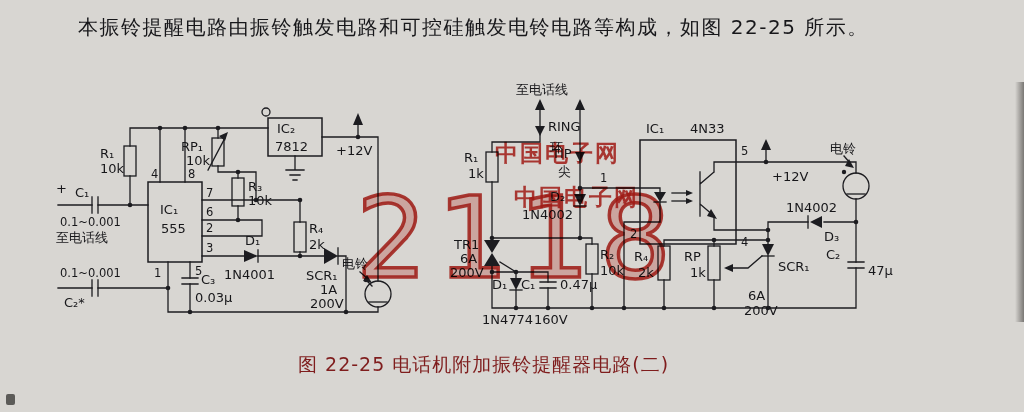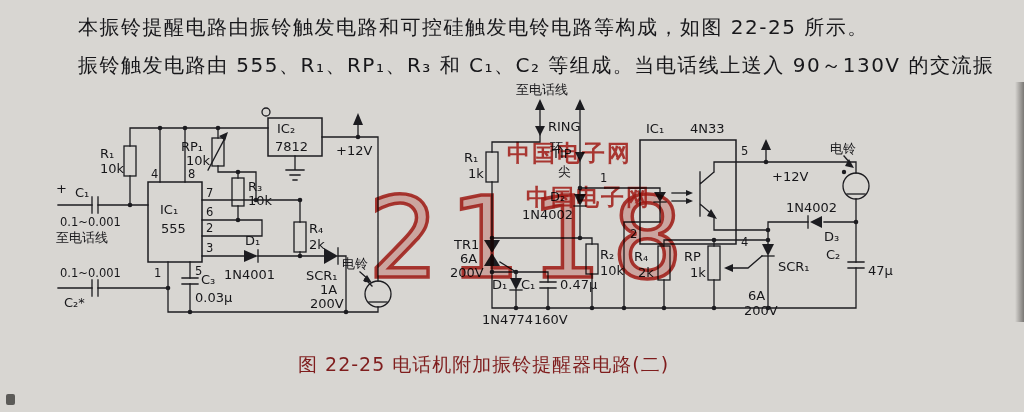--- a/index.html
+++ b/index.html
@@ -2,21 +2,21 @@
 <html><head>
 <meta charset="utf-8">
 <style>
   html,body{margin:0;padding:0;}
   body{
     width:1024px;height:412px;overflow:hidden;
     background:#d8d6d2;
     font-family:"DejaVu Sans","Liberation Sans",sans-serif;
     position:relative;
   }
-  .page{position:absolute;inset:0;padding-left:12px;}
+  .page{position:absolute;inset:0;}
   .para-line{
     position:absolute;left:78px;
     font-size:20px;letter-spacing:1.5px;color:#17171a;
     white-space:nowrap;
   }
   .para-line.l1{top:14px;}
   .para-line.l2{top:52px;}
   .caption{
     position:absolute;left:298px;top:352px;
     font-size:19px;letter-spacing:1px;color:#7f1d1d;white-space:nowrap;
@@ -51,21 +51,20 @@
     position:absolute;left:6px;top:394px;width:9px;height:11px;z-index:4;
     background:rgba(40,38,36,0.7);border-radius:2px;
   }
 </style>
 </head>
 <body>
 
 <div class="page">
 
   <div class="para-line l1">本振铃提醒电路由振铃触发电路和可控硅触发电铃电路等构成，如图 22-25 所示。</div>
-  <div class="para-line l2">振铃触发电路由 555、R₁、RP₁、R₃ 和 C₁、C₂ 等组成。当电话线上送入 90～130V 的交流振</div>
 
   <svg class="circuit" width="1024" height="412" viewBox="0 0 1024 412">
 
     <g>
       <path class="w" d="
         M130,128 H268 M130,128 V146 M130,176 V205
         M58,205 H92 M98,205 H148
         M160,128 V182 M185,128 V182
         M218,128 V138 M218,166 V172 M218,172 H256
         M238,172 V178 M238,206 V220

